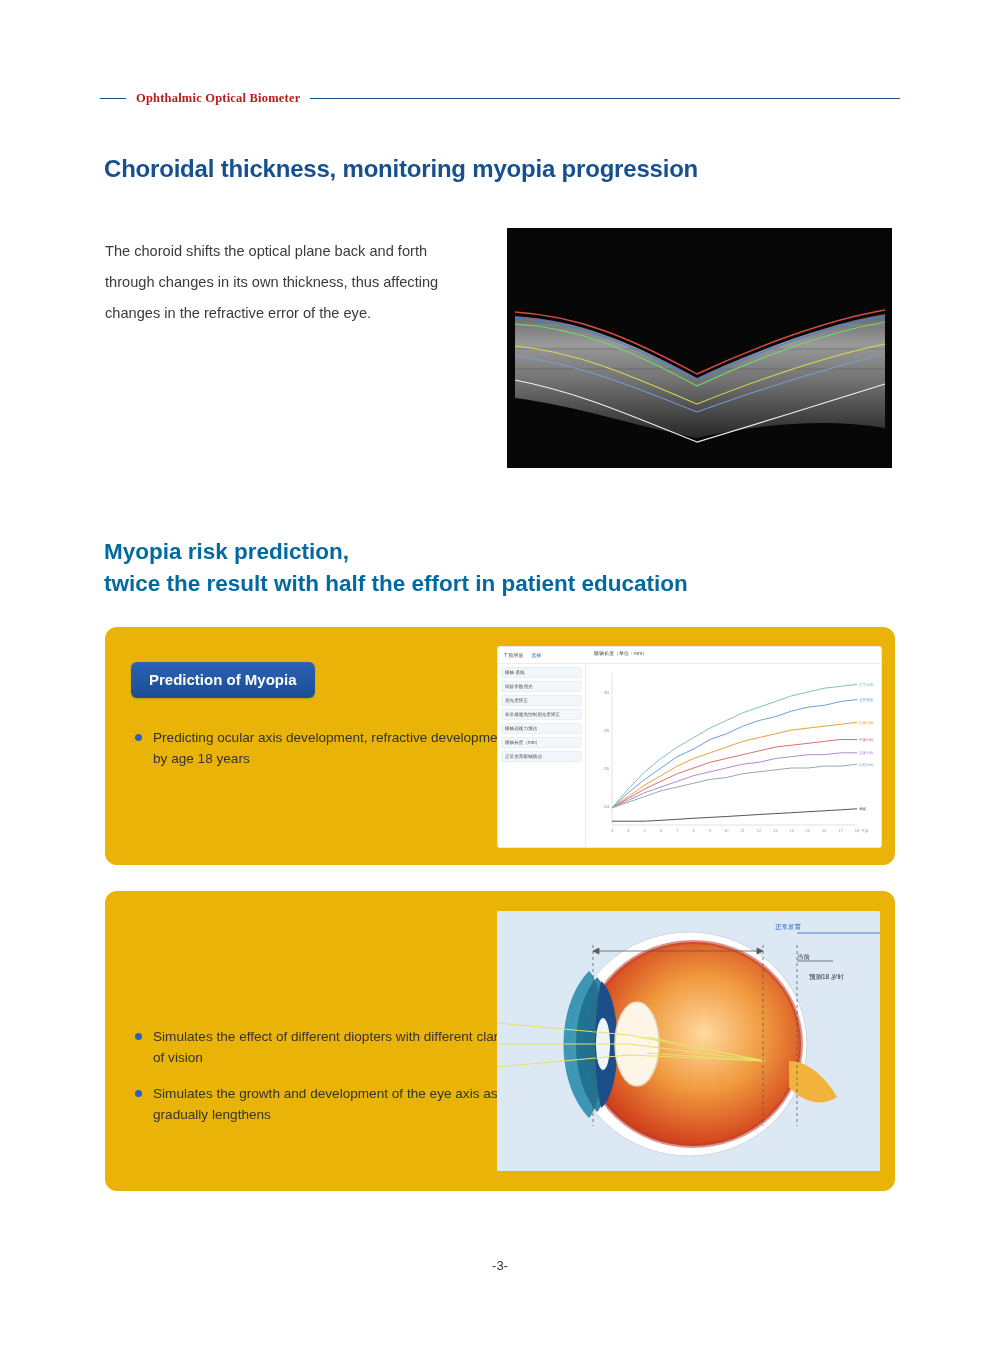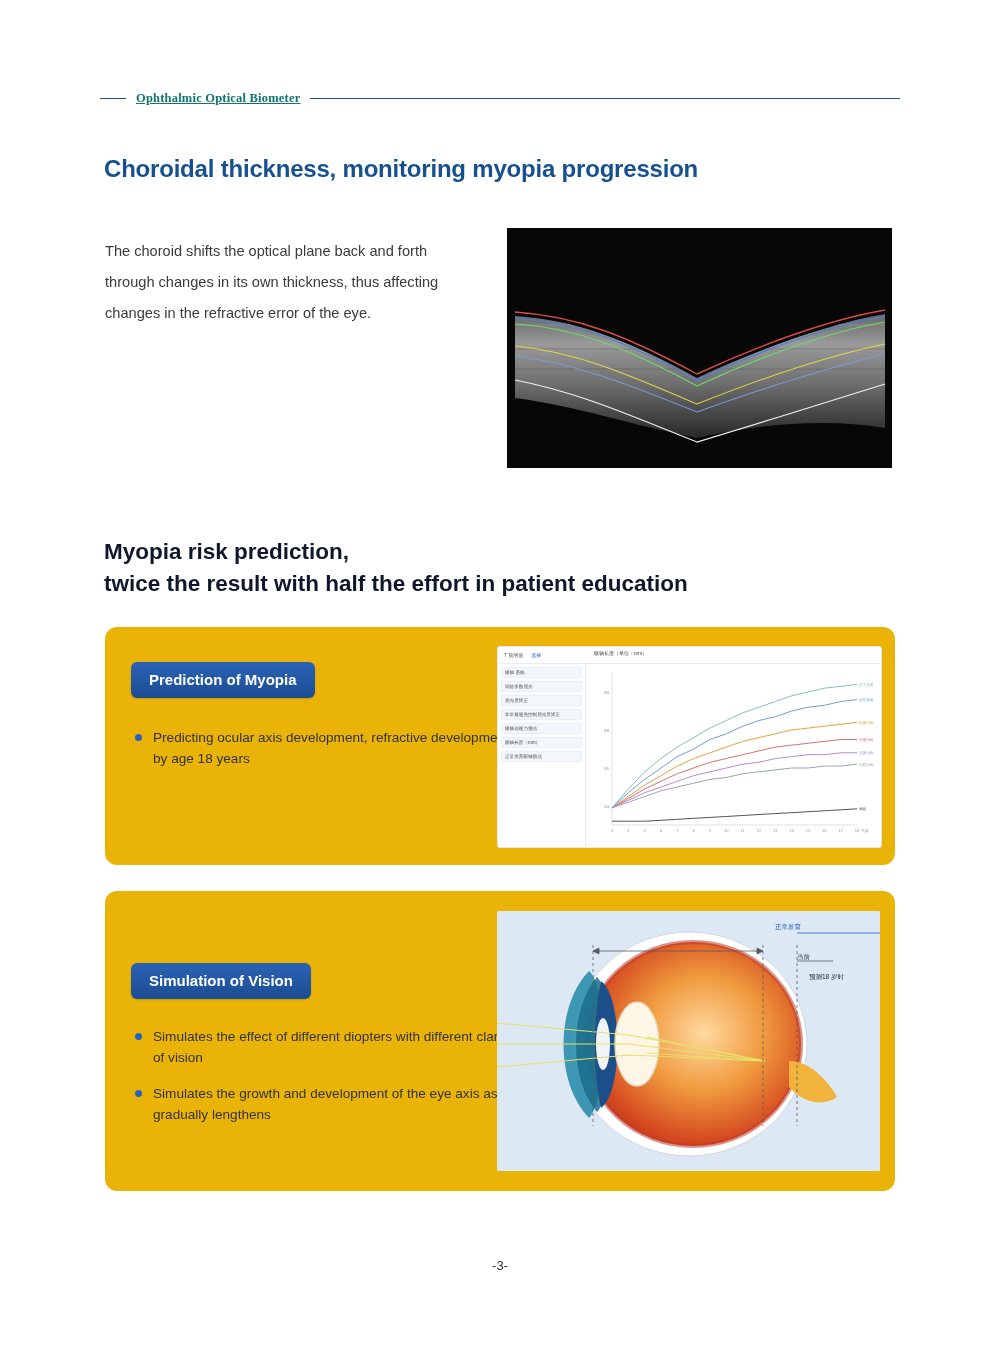--- a/index.html
+++ b/index.html
@@ -30,23 +30,22 @@
   .header .rule-short {
     width: 26px;
     height: 1px;
     background: #1b4f8a;
   }
   .header .brand {
     font-family: "Liberation Serif", serif;
     font-weight: bold;
     font-size: 12.5px;
     letter-spacing: .2px;
-    color: #0f766e;
+    color: #b91c1c;
     white-space: nowrap;
-    text-decoration: underline;
   }
   .header .rule-long {
     flex: 1;
     height: 1px;
     background: #1b4f8a;
   }
 
   
   .h1 {
     position: absolute;
@@ -80,21 +79,21 @@
     overflow: hidden;
   }
 
   
   .h2 {
     position: absolute;
     left: 104px;
     top: 536px;
     font-size: 22.5px;
     font-weight: bold;
-    color: #0f172a;
+    color: #0369a1;
     line-height: 32px;
   }
 
   .panel {
     position: absolute;
     left: 105px;
     width: 790px;
     background: #eab308;
     border-radius: 12px;
   }
@@ -353,21 +352,20 @@
           <path d="M26.0,144.9 L42.3,139.2 L58.7,133.5 L75.0,127.8 L91.3,124.0 L107.7,120.2 L124.0,116.4 L140.3,114.5 L156.7,110.7 L173.0,108.8 L189.3,106.9 L205.7,105.0 L222.0,105.0 L238.3,103.1 L254.7,103.1 L271.0,101.2" fill="none" stroke="#9aa6b5" stroke-width="1"></path>
           <text x="273" y="102.70000000000002" font-size="3.6" fill="#9aa6b5">理想控制</text>
           <path d="M26.0,158.2 L42.3,158.2 L58.7,158.2 L75.0,157.3 L91.3,156.3 L107.7,155.3 L124.0,154.4 L140.3,153.5 L156.7,152.5 L173.0,151.5 L189.3,150.6 L205.7,149.7 L222.0,148.7 L238.3,147.8 L254.7,146.8 L271.0,145.8" fill="none" stroke="#555555" stroke-width="1"></path>
           <text x="273" y="147.34999999999997" font-size="3.6" fill="#555555">基线</text>
         </svg>
     </div>
   </div>
 </div>
 
 <div class="panel panel-2">
-  <div class="badge badge-2">Simulation of Vision</div>
 
   <div class="bullets bullets-2">
     <div class="bullet">
       <div class="dot"></div>
       <div class="bullet-text">Simulates the effect of different diopters with different clarity of vision</div>
     </div>
     <div class="bullet">
       <div class="dot"></div>
       <div class="bullet-text">Simulates the growth and development of the eye axis as it gradually lengthens</div>
     </div>

